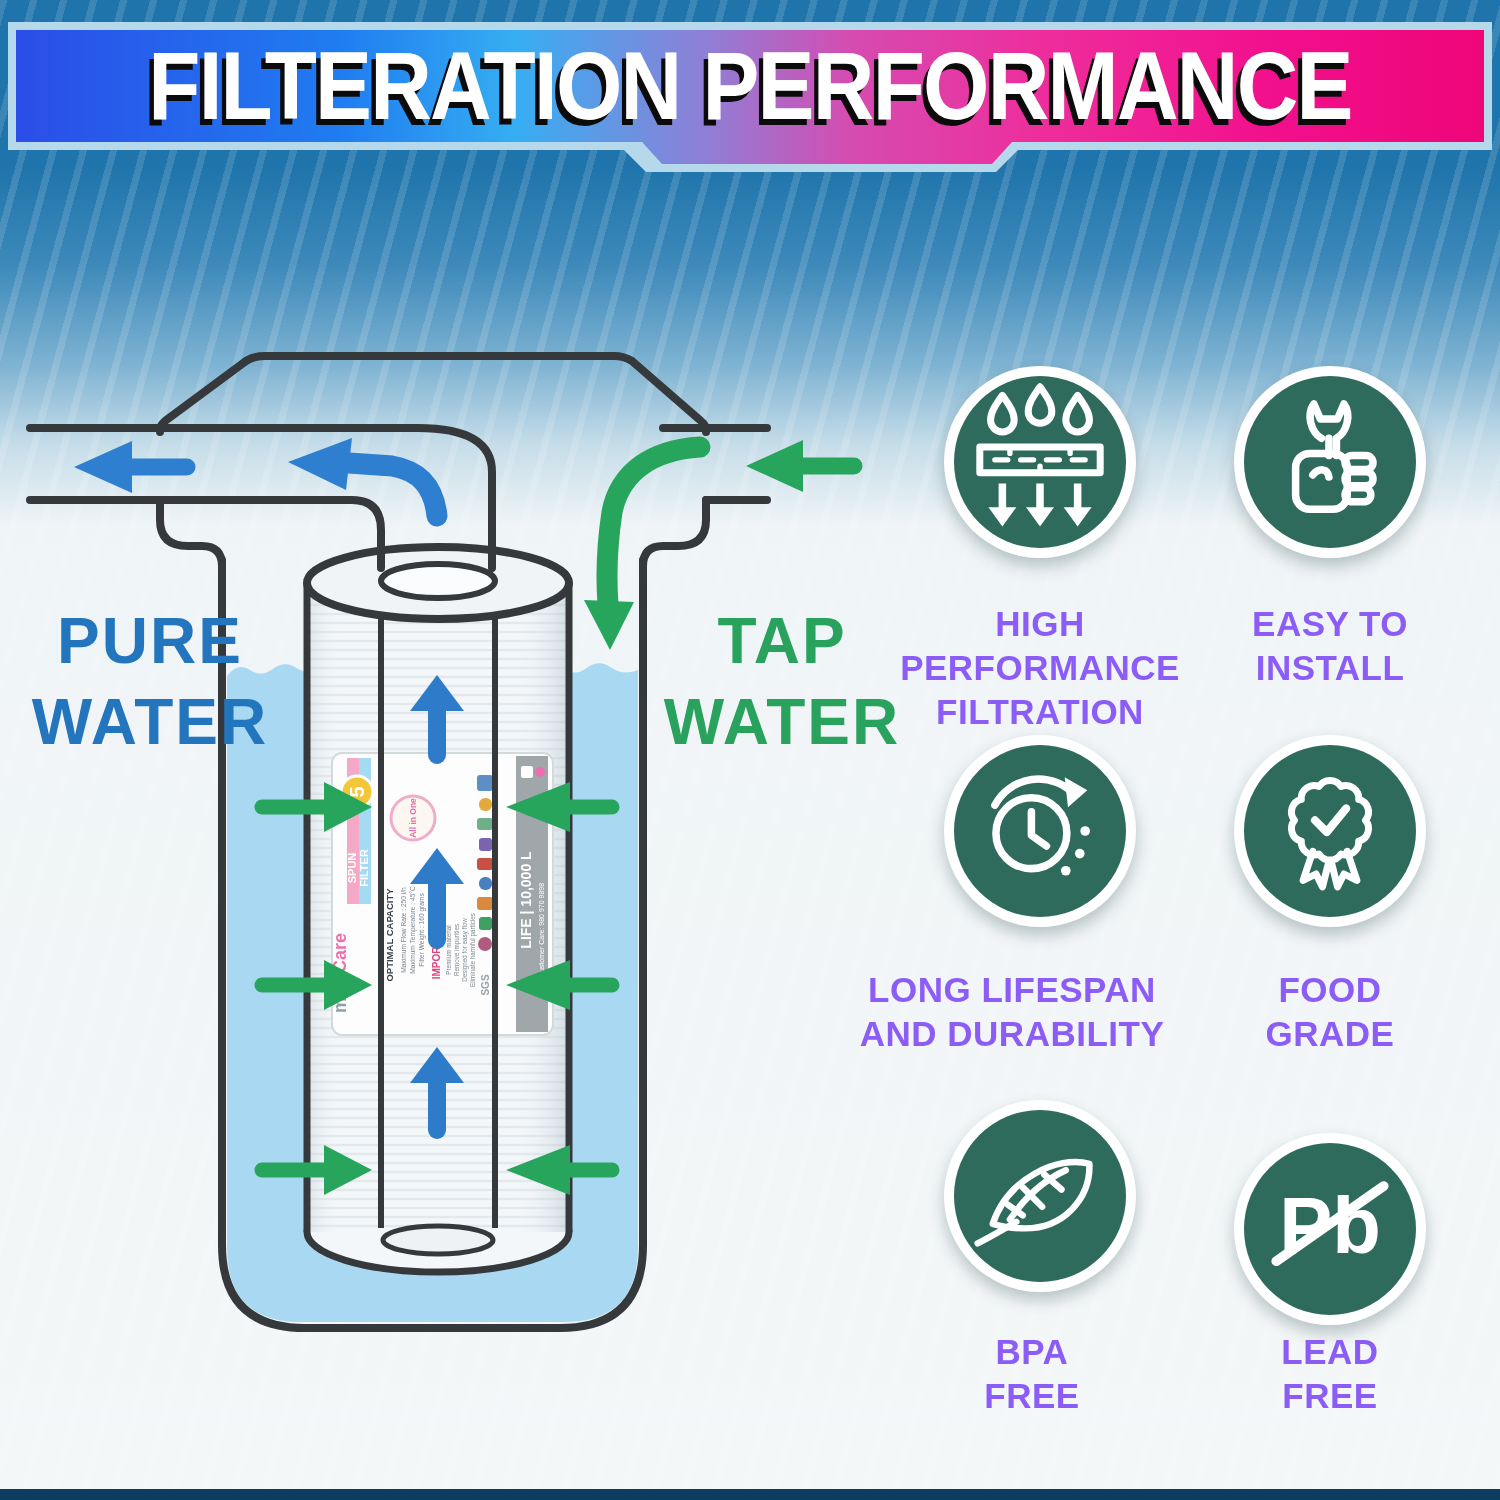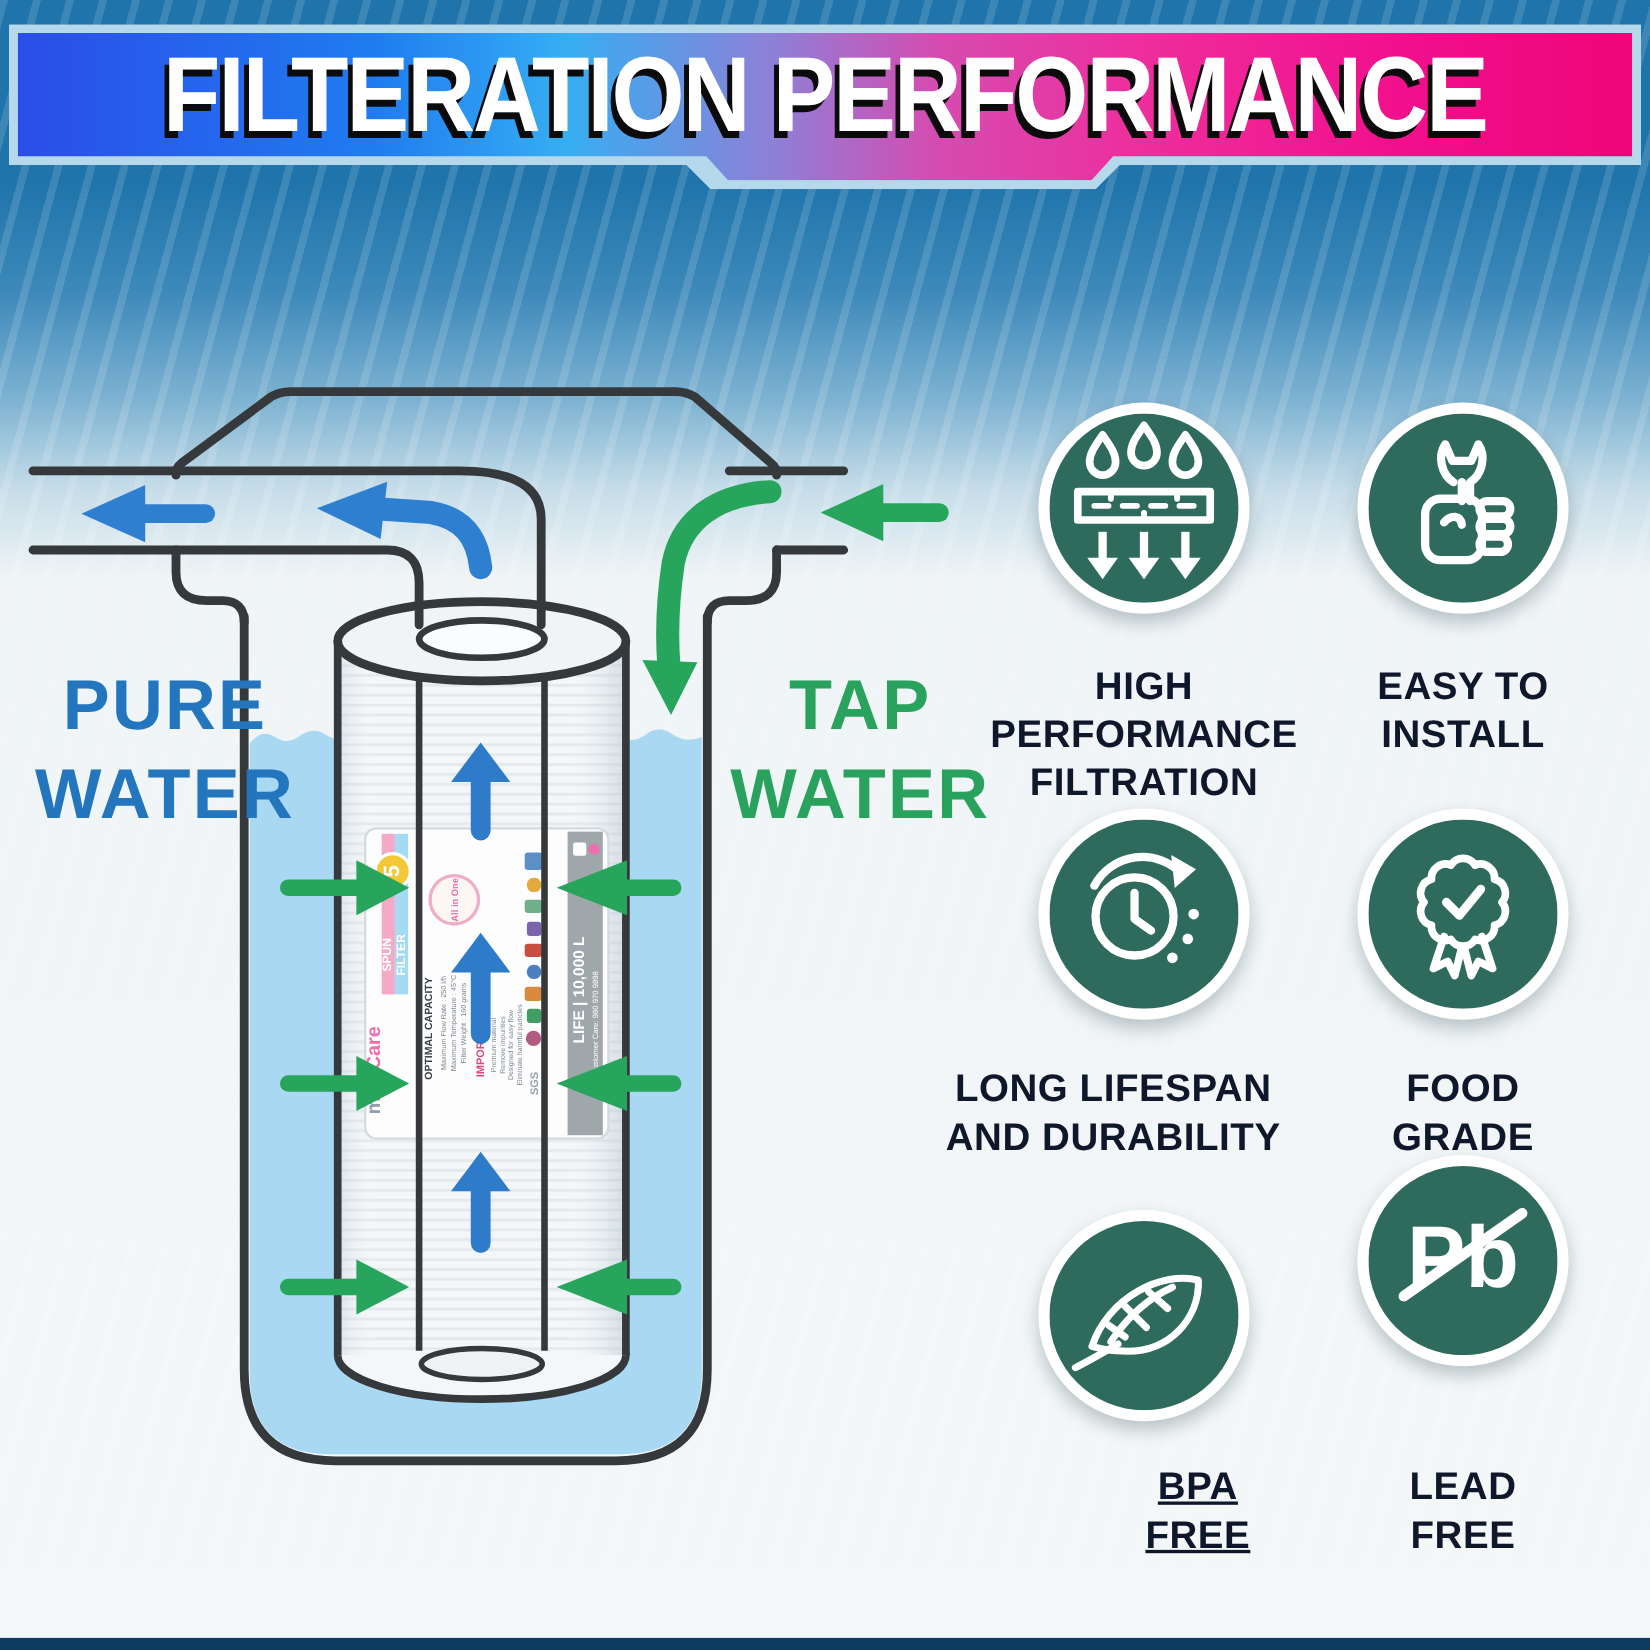--- a/index.html
+++ b/index.html
@@ -40,21 +40,21 @@
   }
   
   .feature-circle{
     position:absolute;width:192px;height:192px;border-radius:50%;
     background:#ffffff;box-shadow:0 8px 16px rgba(30,60,70,.28);
     display:flex;align-items:center;justify-content:center;
   }
   .feature-circle svg{display:block;}
   .feature-label{
     position:absolute;width:360px;text-align:center;
-    font-size:35px;font-weight:700;color:#0f172a;letter-spacing:.5px;
+    font-size:35px;font-weight:700;color:#8b5cf6;letter-spacing:.5px;
     line-height:44px;white-space:pre-line;
   }
   
   .bottom-strip{position:absolute;left:0;top:1489px;width:1500px;height:11px;background:#0d3c63;}
   
   text{font-family:"Liberation Sans", sans-serif;}
   .dir-label{font-size:64px;font-weight:700;letter-spacing:2px;}
 </style>
 </head>
 <body>
@@ -312,24 +312,24 @@
     <g stroke="#ffffff" stroke-width="6" fill="none" stroke-linecap="round" stroke-linejoin="round">
       <path d="M 36,106 C 50,64 96,42 126,50 C 127,82 102,112 62,110 C 52,110 43,108 36,106 Z"></path>
       <path d="M 22,124 C 34,118 44,112 58,104"></path>
       <path d="M 52,102 C 64,84 82,66 104,56"></path>
       <path d="M 64,72 L 82,90"></path>
       <path d="M 84,60 L 100,74"></path>
       <path d="M 50,88 L 64,98"></path>
     </g>
   </svg>
 </div>
-<div class="feature-label" style="left:909px;top:1330px;text-decoration:underline;">BPA
+<div class="feature-label" style="left:852px;top:1330px;">BPA
 FREE</div>
 
-<div class="feature-circle" style="left:1234px;top:1050px;justify-content:center;">
+<div class="feature-circle" style="left:1234px;top:1133px;justify-content:center;">
   <svg width="172" height="172" viewBox="0 0 160 160">
     <circle cx="80" cy="80" r="80" fill="#2e6b5c"></circle>
     <text x="80" y="102" text-anchor="middle" font-size="74" font-weight="bold" fill="#ffffff">Pb</text>
     <path d="M 30,110 L 130,40" stroke="#ffffff" stroke-width="9" stroke-linecap="round" fill="none"></path>
   </svg>
 </div>
 <div class="feature-label" style="left:1150px;top:1330px;">LEAD
 FREE</div>
 
 <div class="bottom-strip"></div>

